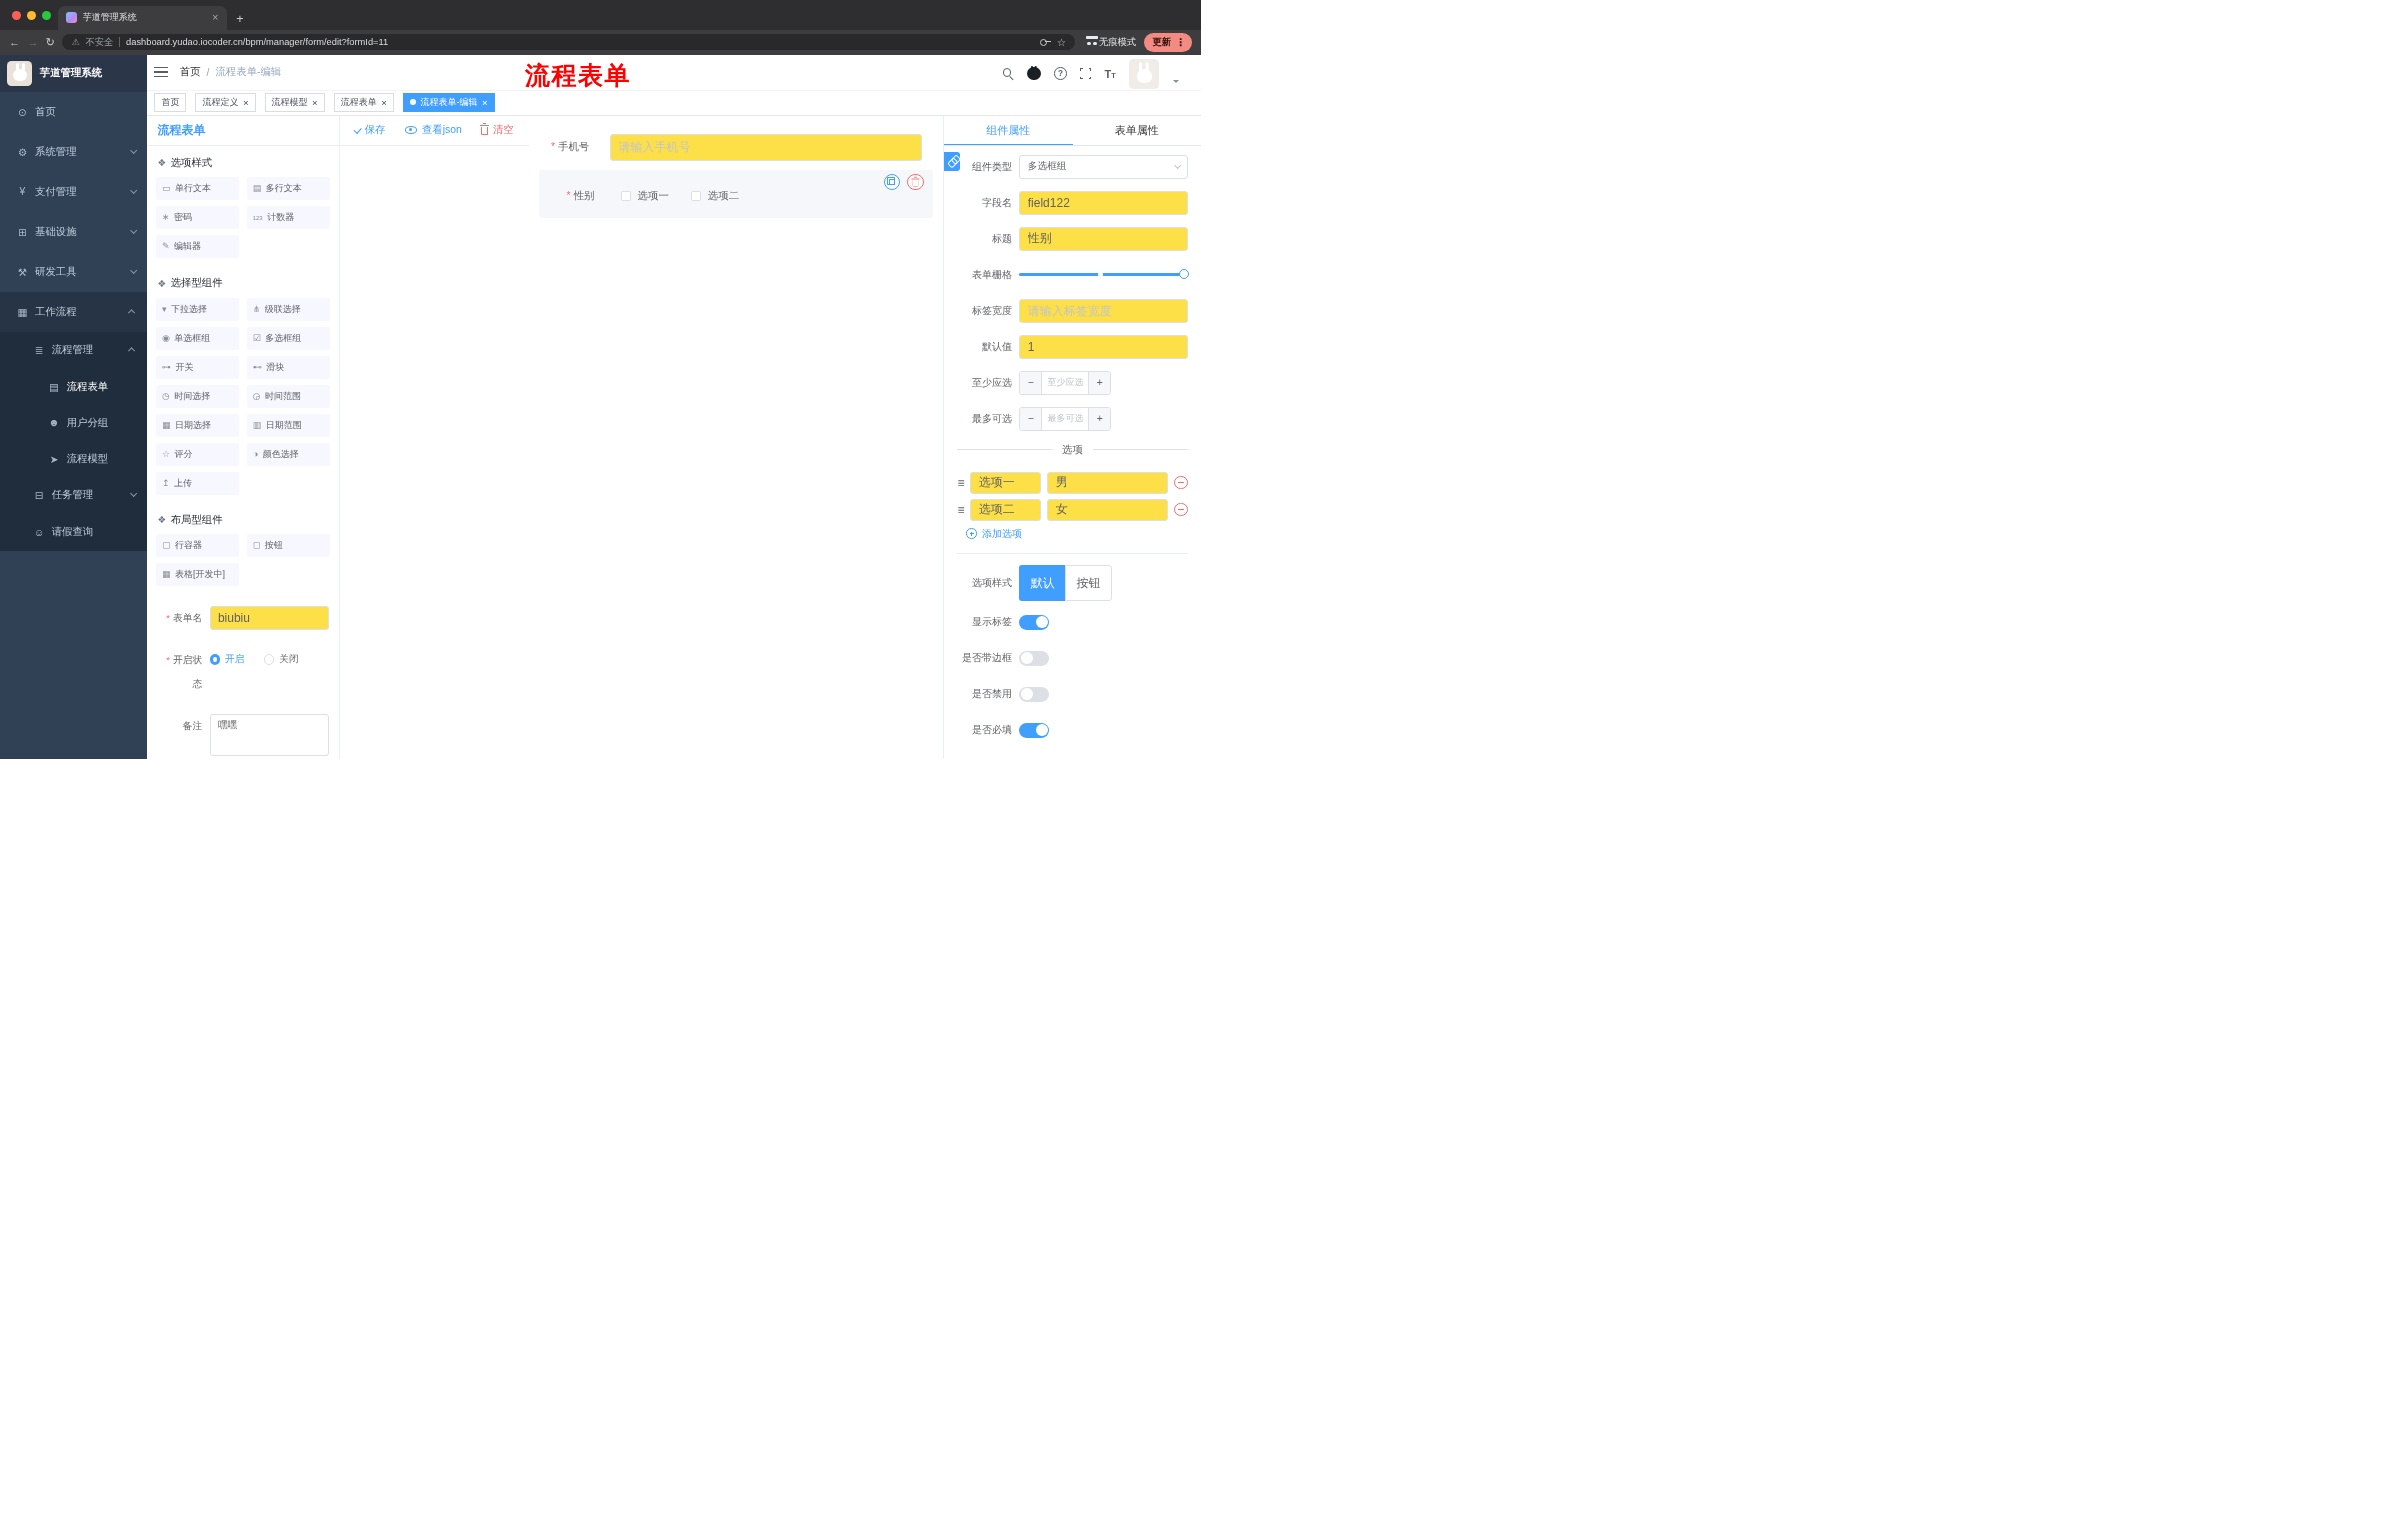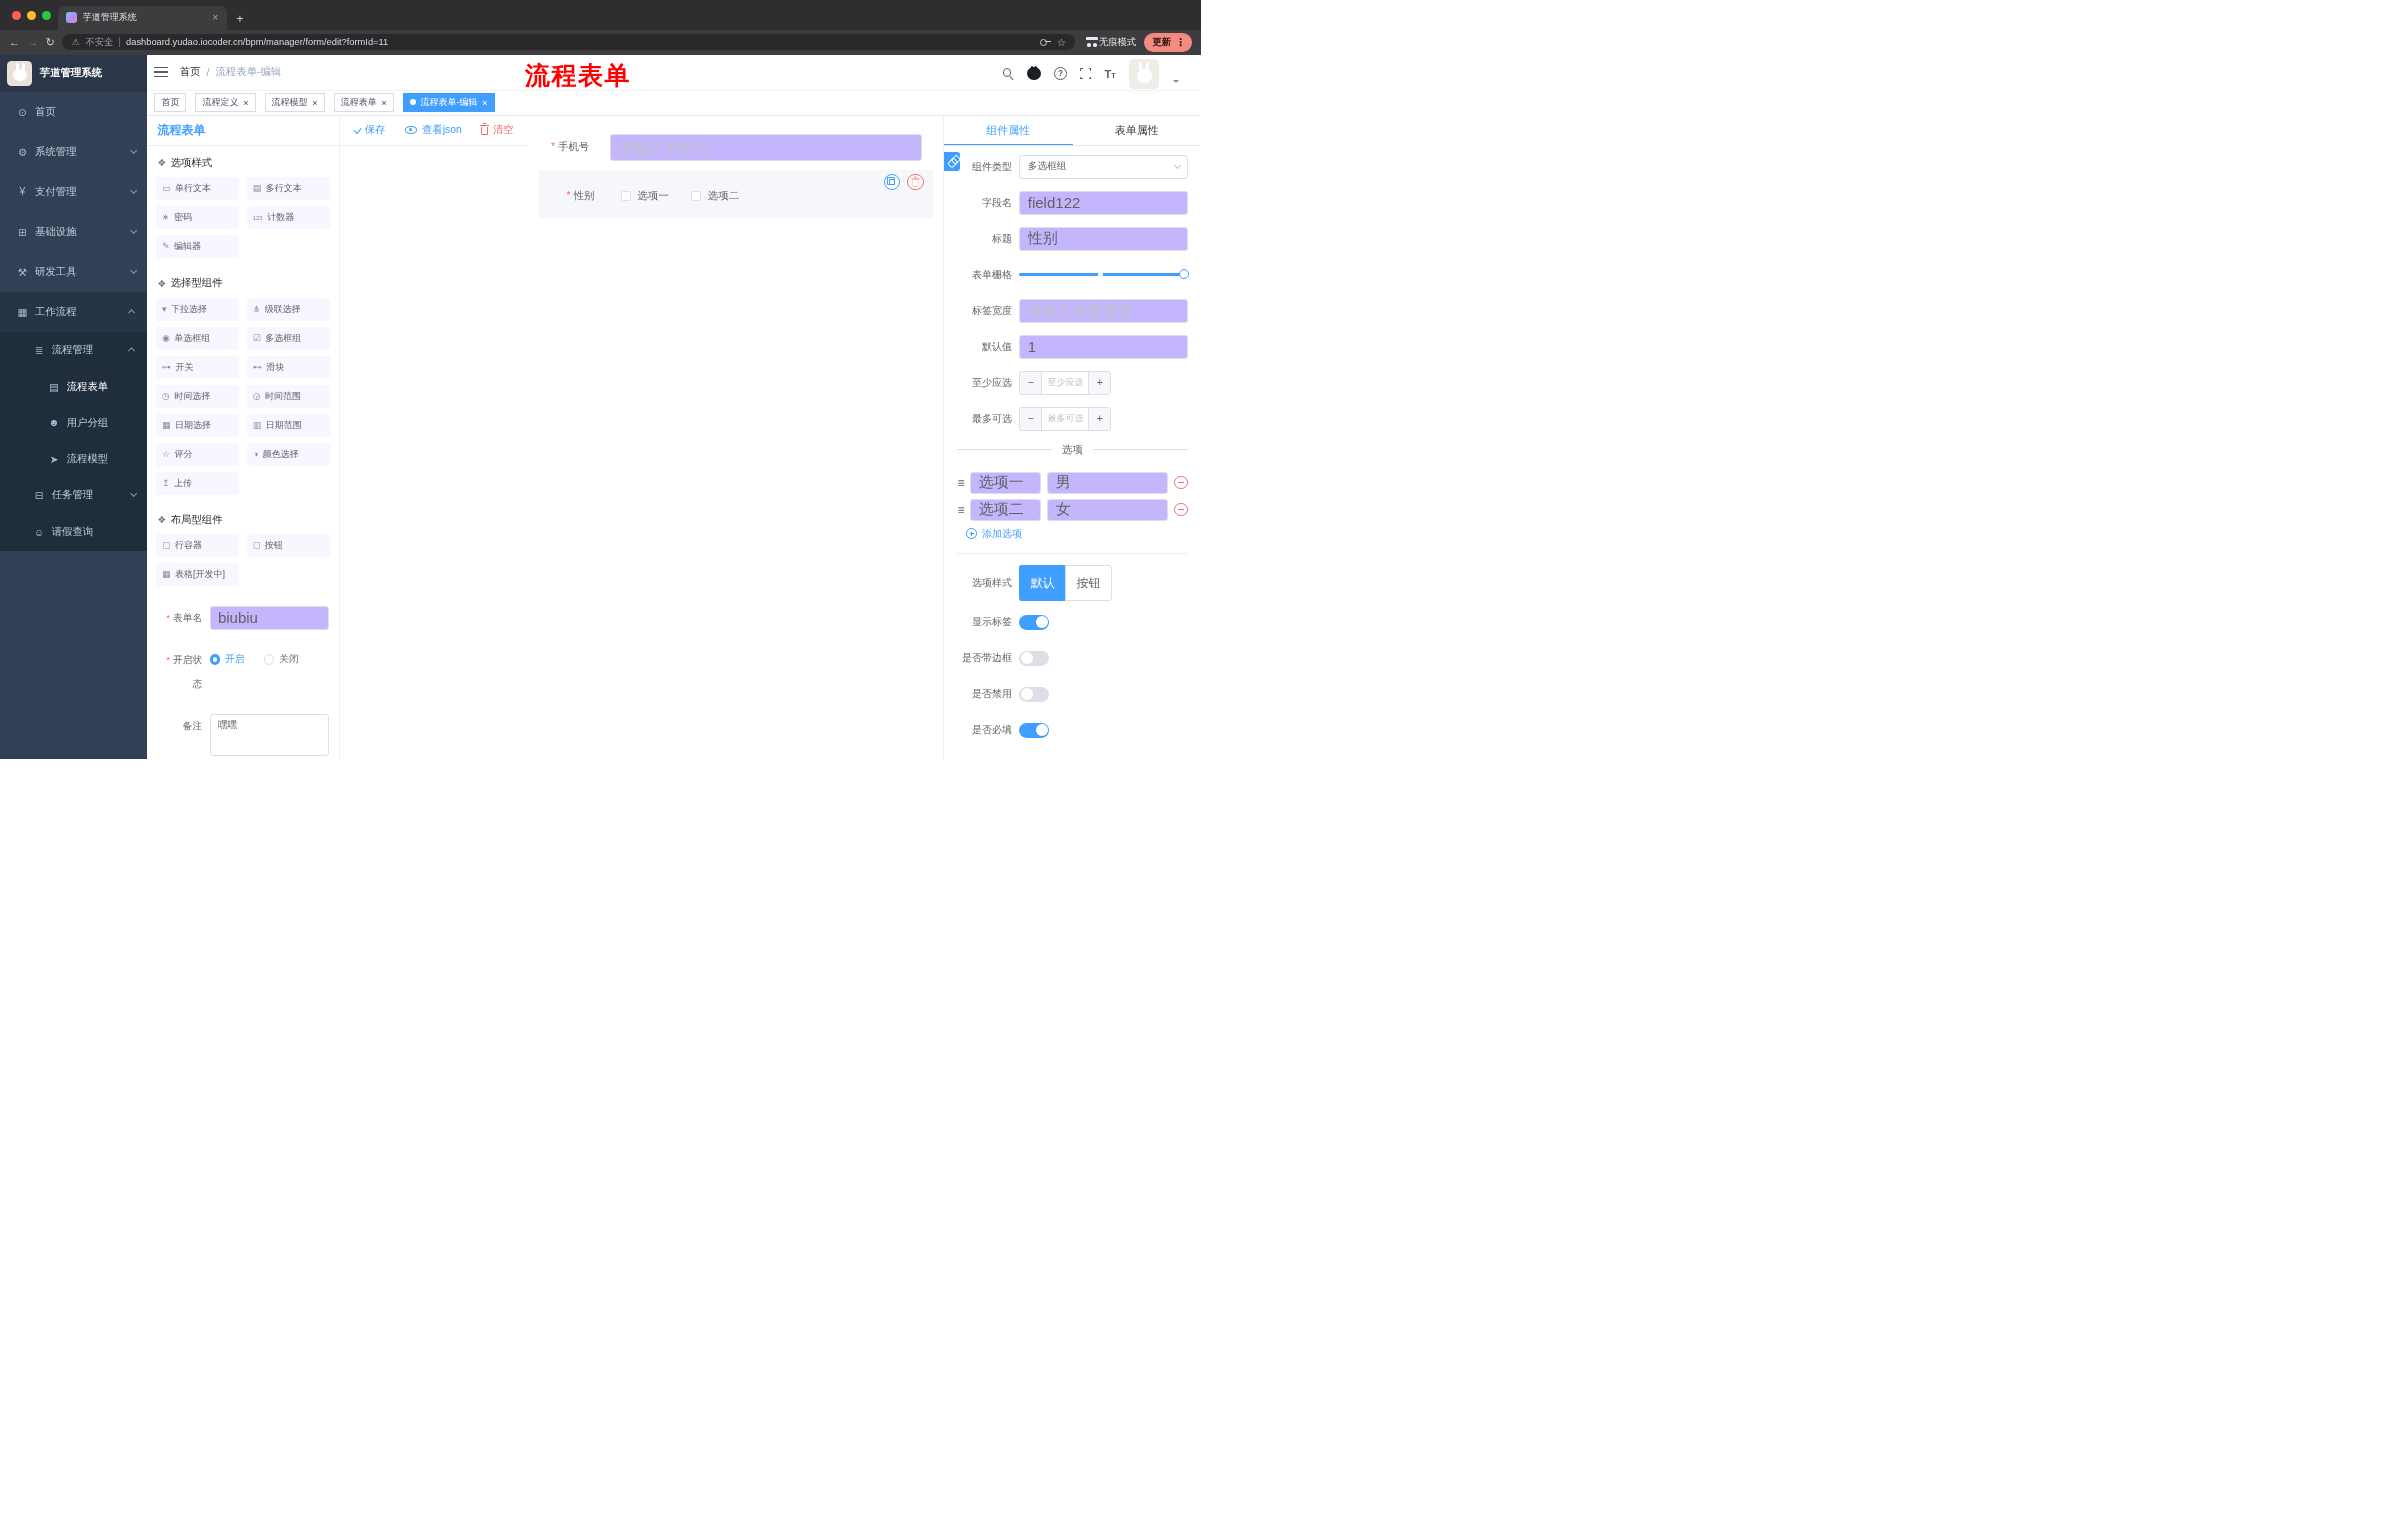--- a/index.html
+++ b/index.html
@@ -27,21 +27,21 @@
 .warn{color:#9aa0a6;font-size:9px}
 .sec-label{color:#9aa0a6}
 .om-div{width:0.7px;height:9.7px;background:#5f6368}
 .url-text{color:#dadce0;white-space:nowrap;overflow:hidden}
 .om-spacer{flex:1}
 .ico-key{width:11px;height:6.7px;position:relative;flex:none}
 .ico-key::before{content:"";position:absolute;left:0;top:0;width:5.2px;height:5.2px;border:1.1px solid #c9cbce;border-radius:50%}
 .ico-key::after{content:"";position:absolute;left:5.2px;top:2.2px;width:6px;height:1.1px;background:#c9cbce}
 .g-star::before{content:"☆"}
 .om-star{color:#c9cbce;font-size:10.4px}
-.incog{display:flex;align-items:center;gap:0;color:#e8eaed;font-size:9.3px;margin-left:3px}
+.incog{display:flex;gap:0;color:#e8eaed;font-size:9.3px;margin-left:3px}
 .ico-incog{position:relative;width:13.4px;height:9.7px}
 .ico-incog::before{content:"";position:absolute;top:0;left:0.7px;width:12px;height:3px;background:#e8eaed;border-radius:0.7px}
 .ico-incog::after{content:"";position:absolute;bottom:0;left:1.5px;width:3.7px;height:3.7px;border-radius:50%;background:#e8eaed;box-shadow:6px 0 0 #e8eaed}
 .update-pill{display:flex;align-items:center;gap:4.5px;background:#f28b82;color:#35100b;border-radius:9.7px;height:18.6px;padding:0 6px 0 9px;font-size:9.3px;font-weight:bold}
 .g-dots::before{content:"⋮"}
 .pill-dots{color:#35100b;font-size:10.4px;font-weight:bold}
 
 
 .app{display:flex;height:705px}
 .sidebar{width:147px;background:#304156;color:#bfcbd9;flex:none;overflow:hidden}
@@ -117,21 +117,21 @@
 .ci-select::before{content:"▾"}.ci-cascade::before{content:"⋔"}.ci-radio::before{content:"◉"}
 .ci-check::before{content:"☑"}.ci-switch::before{content:"⊶"}.ci-slider::before{content:"⊷"}
 .ci-time::before{content:"◷"}.ci-timerange::before{content:"◶"}.ci-date::before{content:"▦"}
 .ci-daterange::before{content:"▥"}.ci-rate::before{content:"☆"}.ci-color::before{content:"◑"}
 .ci-upload::before{content:"↥"}.ci-row::before{content:"▢"}.ci-button::before{content:"◻"}
 .ci-table::before{content:"▦"}
 .palette-form{padding:1.5px 1.5px 0}
 .pform-row{display:flex;align-items:flex-start;margin-bottom:18px}
 .plabel{width:52px;text-align:right;padding-right:7.4px;font-size:9.7px;color:#606266;line-height:24px;flex:none}
 .req::before{content:"*";color:#f56c6c;margin-right:3px}
-.el-input{height:24px;border:0.7px solid #dcdfe6;border-radius:3px;padding:0 7.4px;font-size:15px;color:#606266;outline:none;background:#c4b5fd;width:100%}
+.el-input{height:24px;border:0.7px solid #dcdfe6;border-radius:3px;padding:0 7.4px;font-size:12px;color:#606266;outline:none;background:#fde047;width:100%}
 .el-input::placeholder{color:#c0c4cc}
 .el-textarea{width:100%;height:42px;border:0.7px solid #dcdfe6;border-radius:3px;padding:4.5px 7.4px;font-size:9.7px;color:#606266;resize:none;outline:none;font-family:inherit}
 .radio-group{display:flex;align-items:center;gap:19.3px;height:24px}
 .radio{display:flex;align-items:center;gap:5.2px;font-size:9.7px;color:#606266;cursor:pointer}
 .rdot{width:10.4px;height:10.4px;border-radius:50%;border:0.7px solid #dcdfe6;background:#fff;flex:none}
 .radio.on .rdot{border:3px solid #409eff}
 .radio.on{color:#409eff}
 
 .canvas{flex:1;min-width:0;display:flex;flex-direction:row;border-right:0.7px solid #ebeef5}
 .canvas-head{height:30px;flex:none;display:flex;align-items:center;justify-content:flex-end;gap:19.3px;padding:0 15px;border-bottom:0.7px solid #ebeef5}

